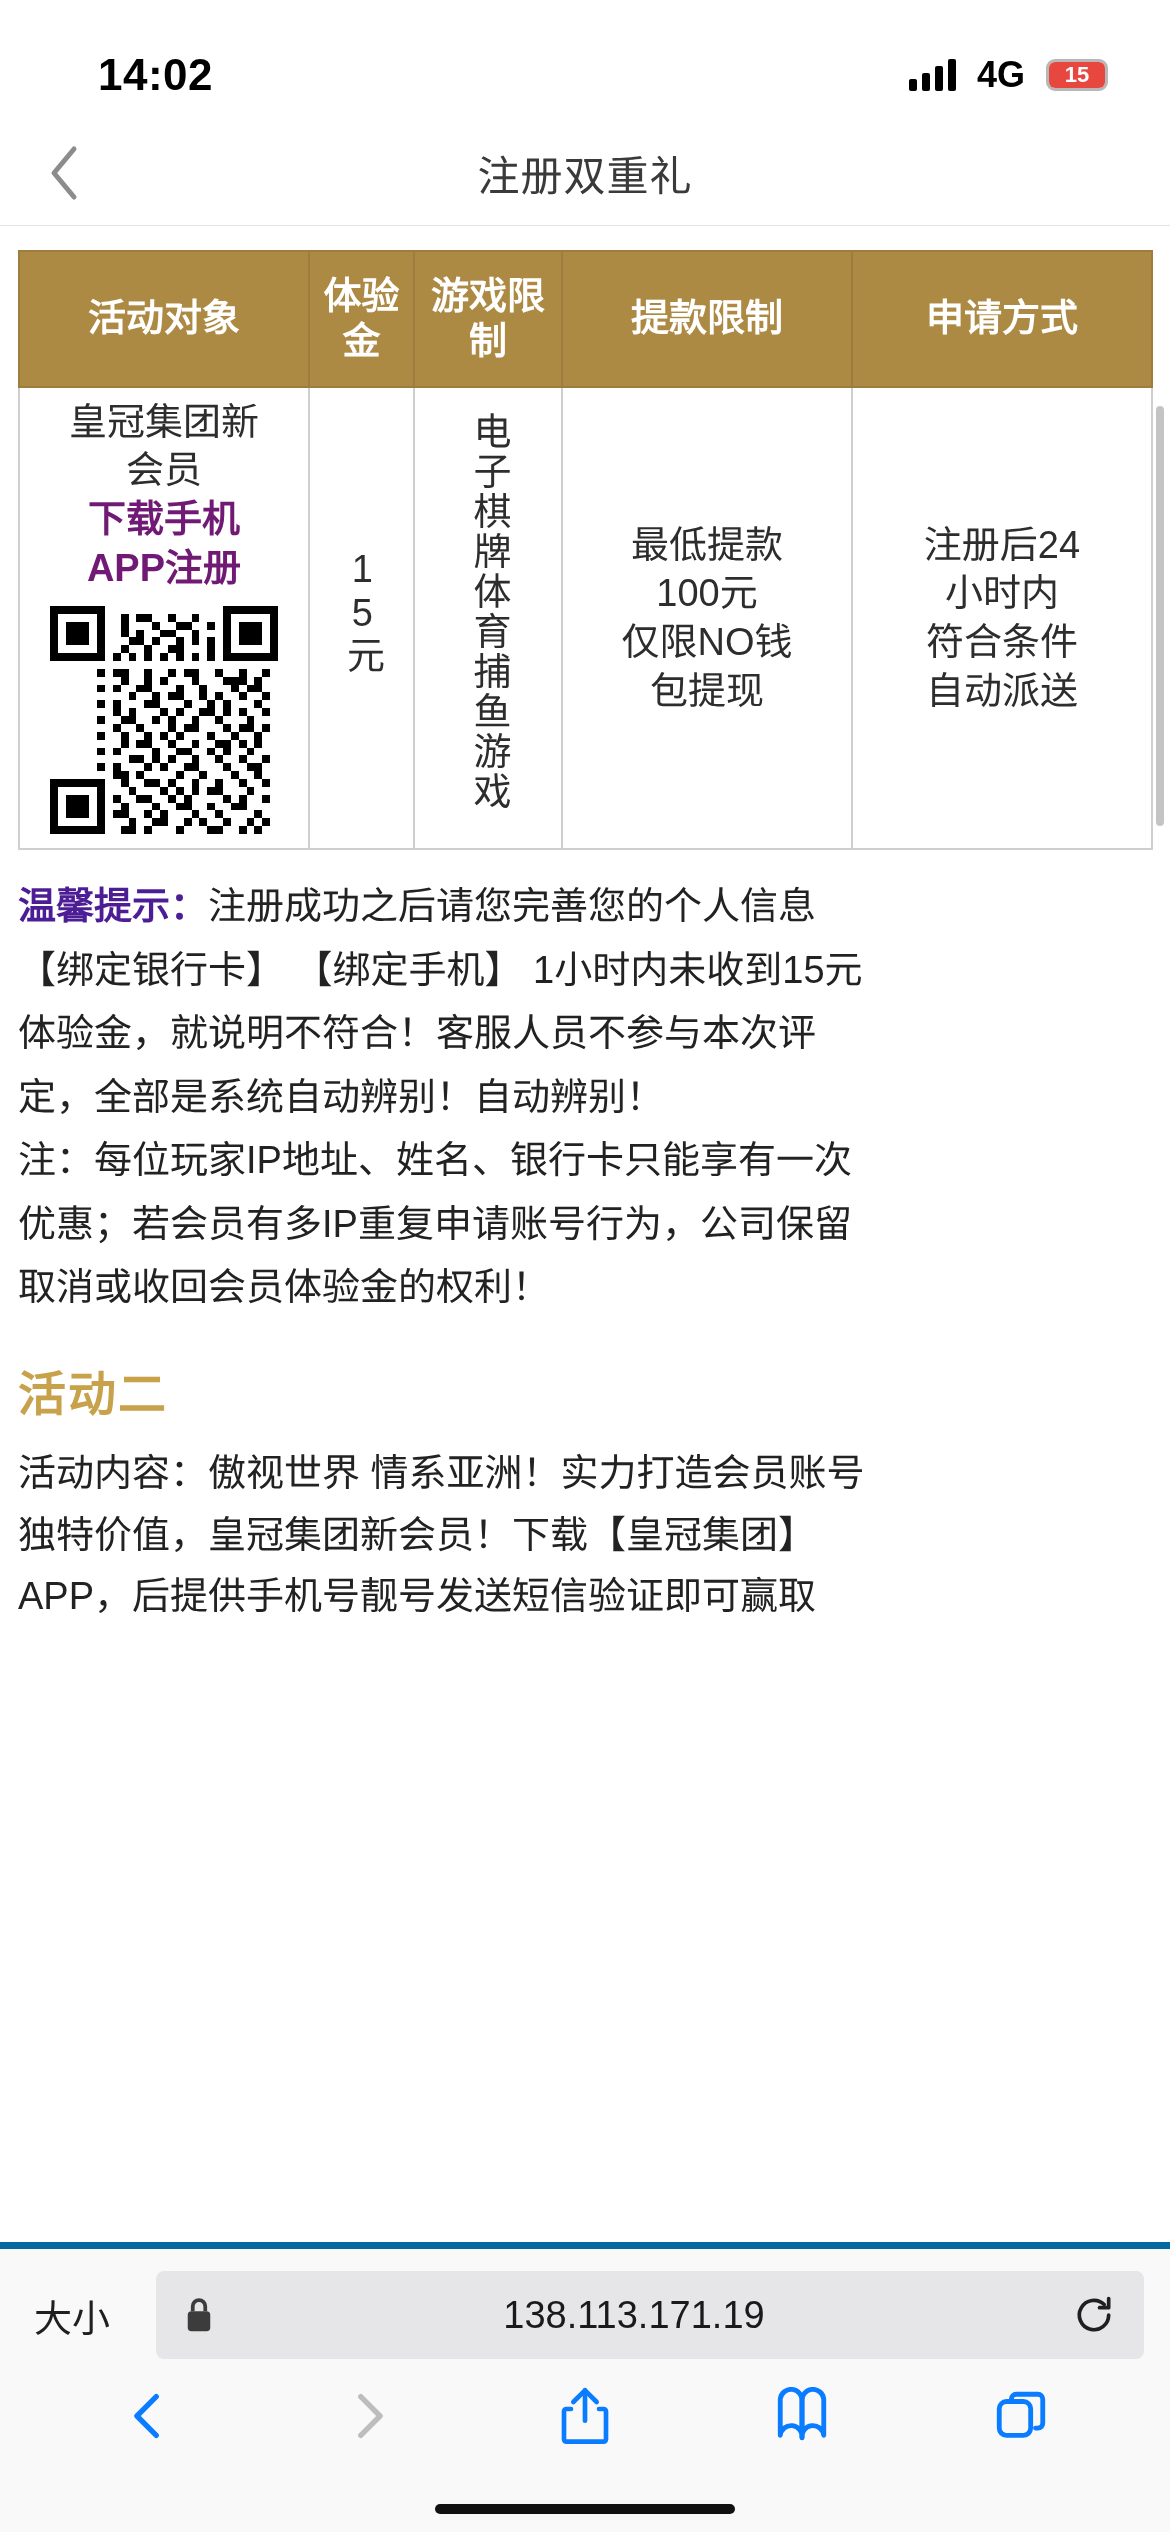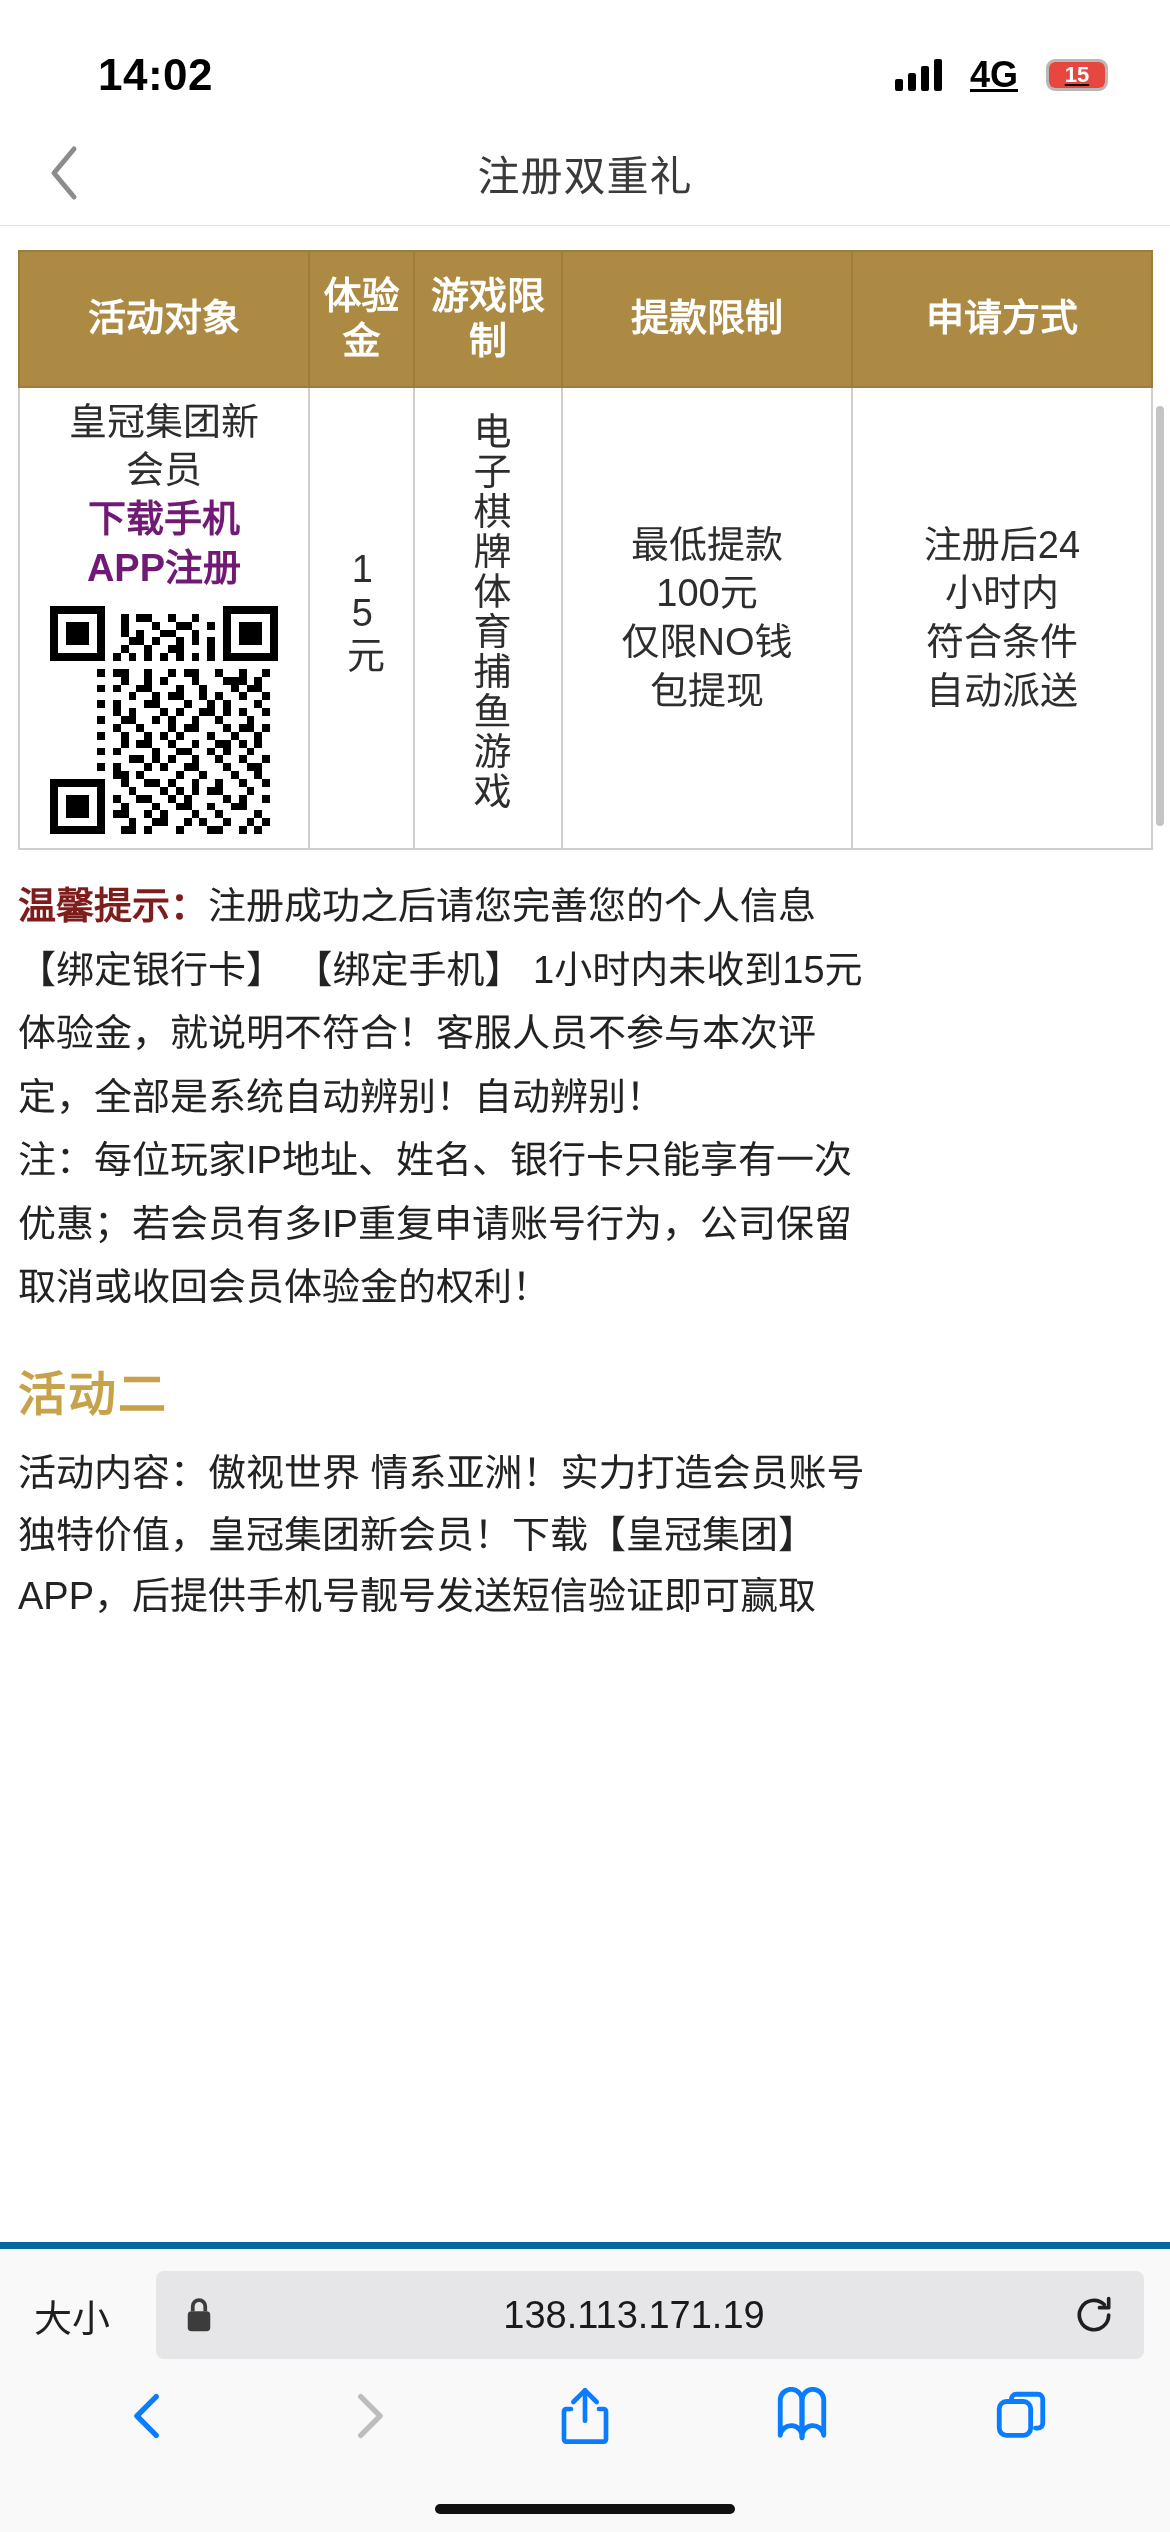--- a/index.html
+++ b/index.html
@@ -22,22 +22,21 @@
   }
   .status-time {
     font-size: 44px;
     font-weight: 700;
     letter-spacing: 0.5px;
     color: #000;
   }
   .status-right {
     display: flex;
     align-items: center;
-    gap: 28px;
-    text-decoration: underline;
+    gap: 21px;
   }
   .signal-bars { display: flex; align-items: flex-end; gap: 5px; height: 32px; }
   .signal-bars i { width: 8px; background: #000; border-radius: 2px; display: block; }
   .signal-bars i:nth-child(1) { height: 12px; }
   .signal-bars i:nth-child(2) { height: 18px; }
   .signal-bars i:nth-child(3) { height: 25px; }
   .signal-bars i:nth-child(4) { height: 32px; }
   .net-label { font-size: 36px; font-weight: 600; color: #000; }
   .battery {
     width: 62px; height: 32px;
@@ -153,21 +152,21 @@
     line-height: 1.05;
     letter-spacing: 2px;
   }
 
   .tips {
     margin-top: 26px;
     font-size: 38px;
     line-height: 1.62;
     color: #222;
   }
-  .tips .tip-head { color: #7f1d1d; font-weight: 700; }
+  .tips .tip-head { color: #4c1d95; font-weight: 700; }
   .tips p { margin-bottom: 2px; }
 
   .section-title {
     margin-top: 36px;
     font-size: 48px;
     font-weight: 700;
     color: #c8a24a;
     letter-spacing: 2px;
   }
   .section-body {

